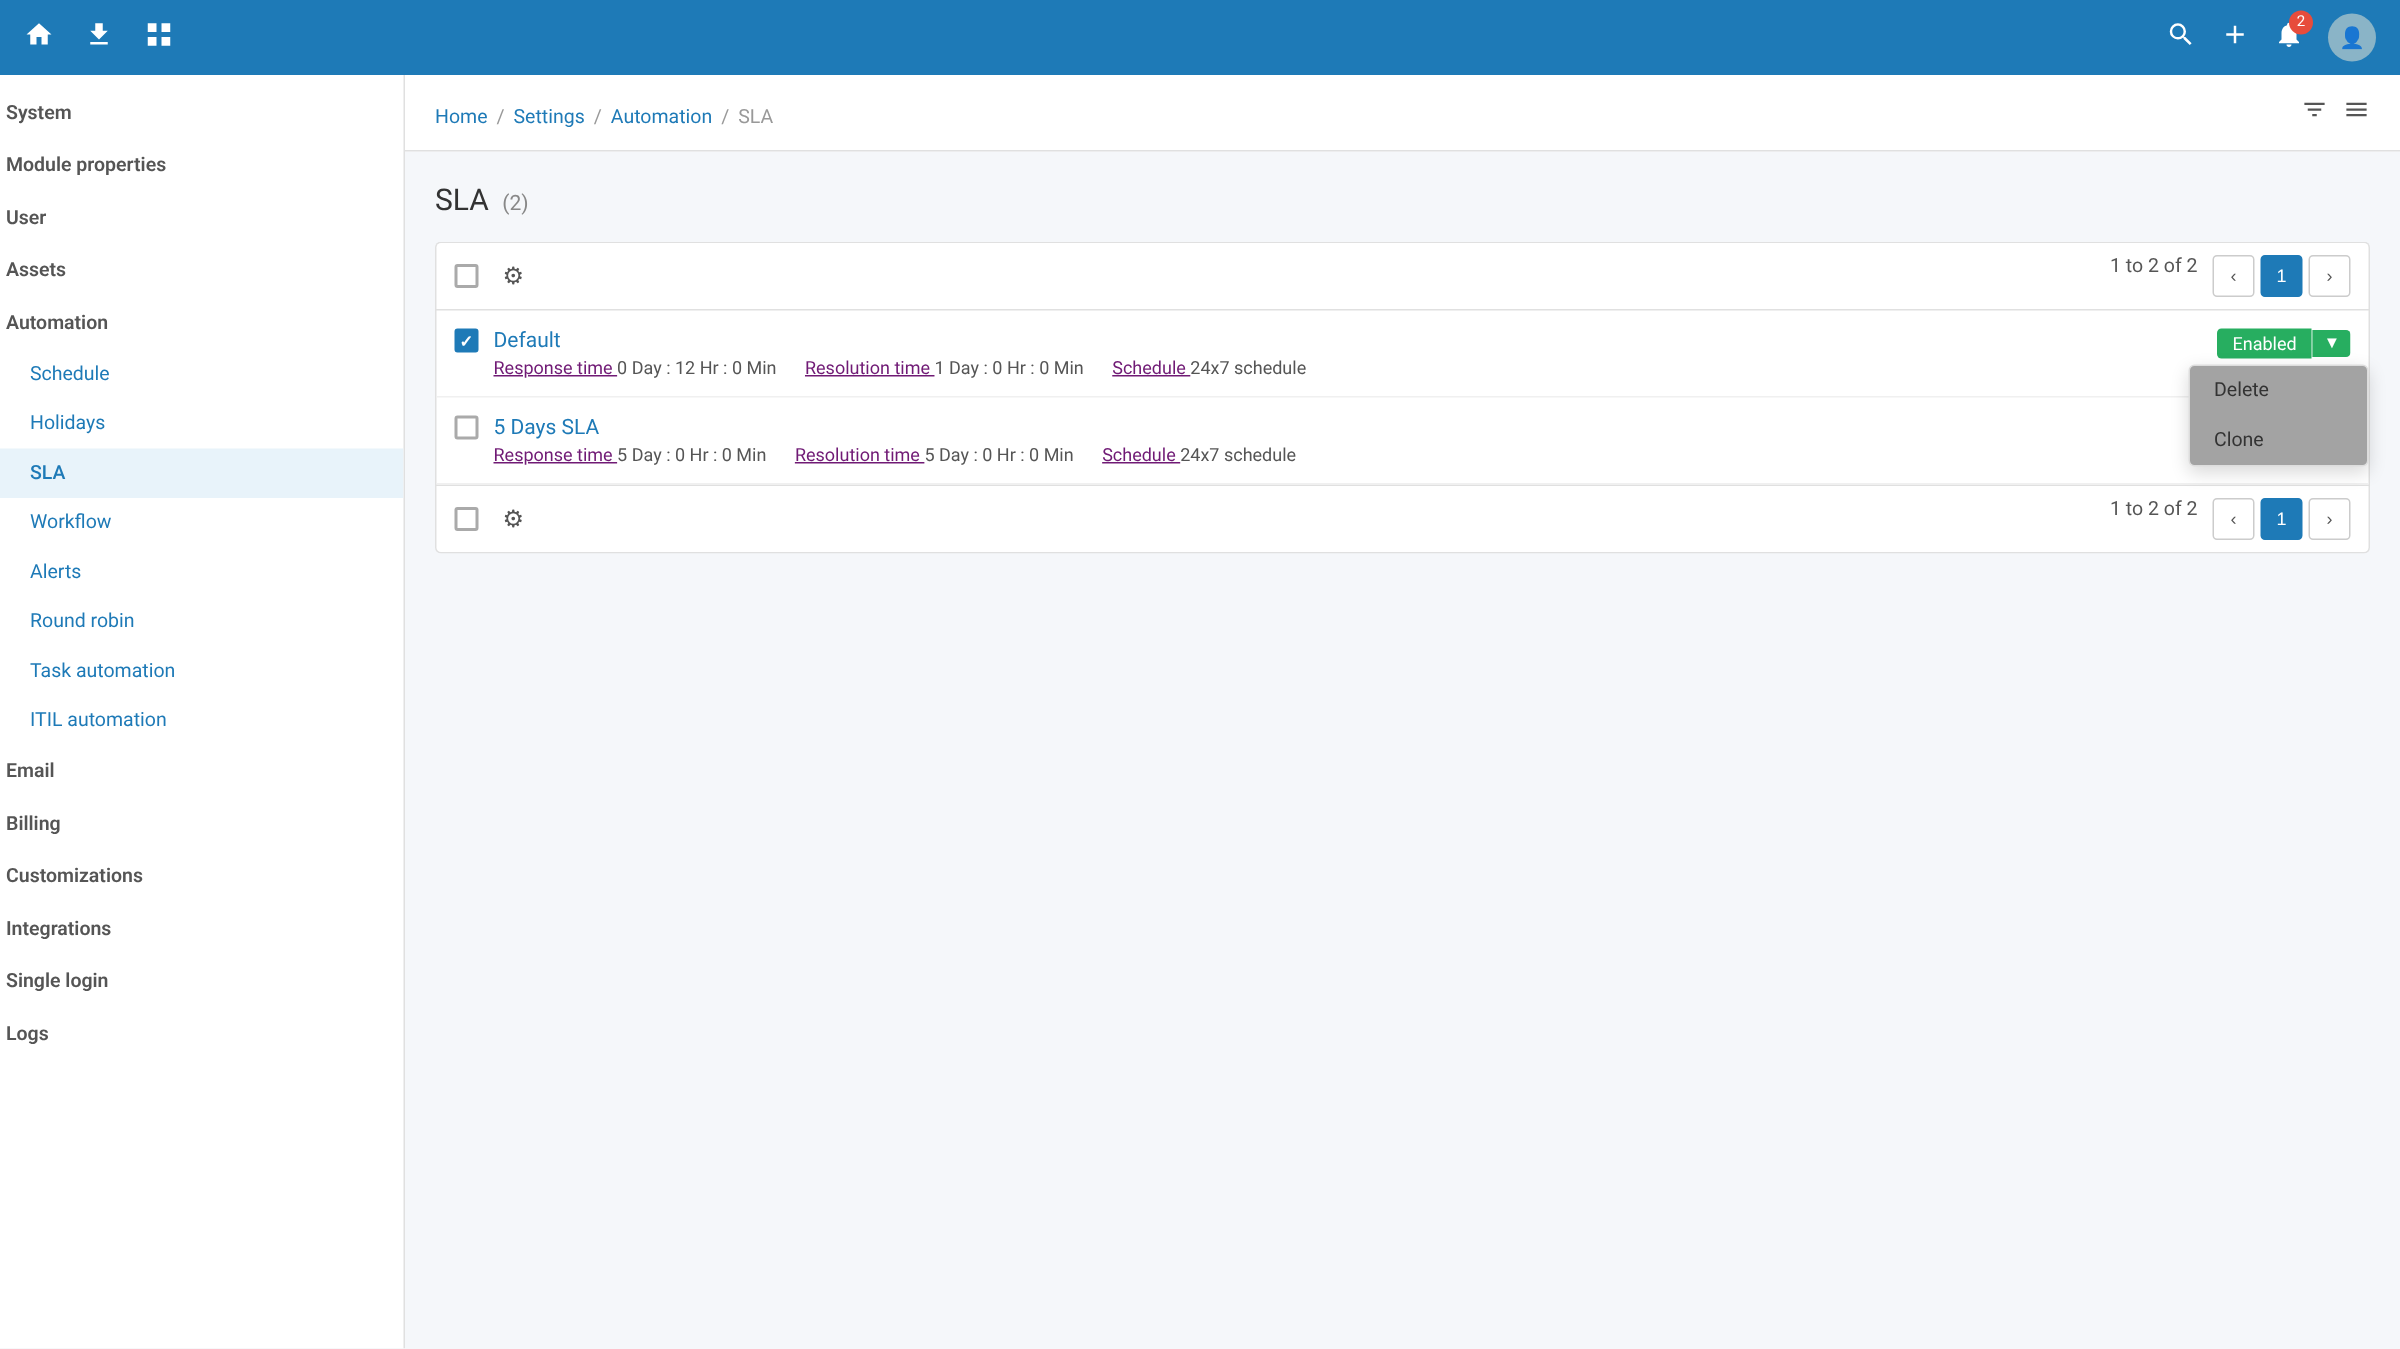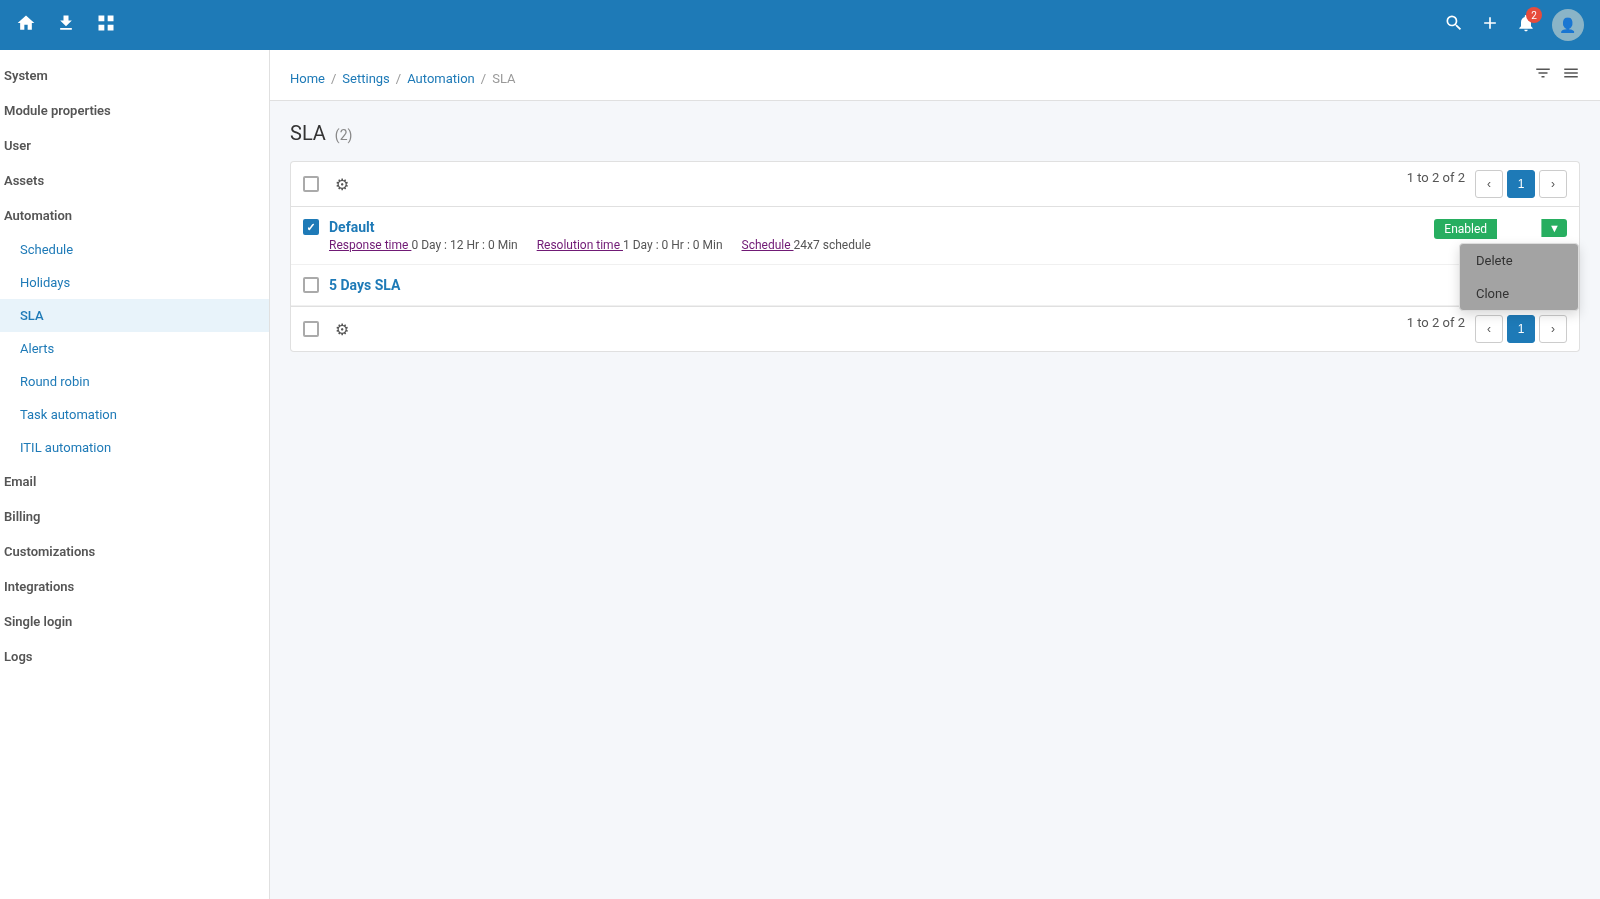--- a/index.html
+++ b/index.html
@@ -116,21 +116,21 @@
     .sla-table { background: white; border: 1px solid #e0e0e0; }
     .sla-row {
       padding: 12px 12px;
       border-bottom: 1px solid #f0f0f0;
       display: flex;
       align-items: flex-start;
       gap: 10px;
       position: relative;
     }
     .sla-row-content { flex: 1; }
-    .sla-name { color: #1e7ab7; font-size: 14px; font-weight: 700; cursor: pointer; }
+    .sla-name { color: #1e7ab7; font-size: 14px; font-weight: 400; cursor: pointer; }
     .sla-meta { font-size: 12px; color: #777; margin-top: 3px; }
     .sla-meta .label { color: #701a75; text-decoration: underline; }
     .sla-meta .value { color: #555; margin-top: 19px; }
 
     
     .context-menu {
       position: absolute;
       right: 0; top: 36px;
       background: #a3a3a3;
       border: 1px solid #ddd;
@@ -228,20 +228,21 @@
 
   <div class="sidebar">
     <div class="sidebar-section-header">System</div>
     <div class="sidebar-section-header">Module properties</div>
     <div class="sidebar-section-header">User</div>
     <div class="sidebar-section-header">Assets</div>
     <div class="sidebar-section-header">Automation</div>
     <div class="sidebar-item">Schedule</div>
     <div class="sidebar-item">Holidays</div>
     <div class="sidebar-item active">SLA</div>
+    <div class="sidebar-item">Workflow</div>
     <div class="sidebar-item">Alerts</div>
     <div class="sidebar-item">Round robin</div>
     <div class="sidebar-item">Task automation</div>
     <div class="sidebar-item">ITIL automation</div>
     <div class="sidebar-section-header">Email</div>
     <div class="sidebar-section-header">Billing</div>
     <div class="sidebar-section-header">Customizations</div>
     <div class="sidebar-section-header">Integrations</div>
     <div class="sidebar-section-header">Single login</div>
     <div class="sidebar-section-header">Logs</div>
@@ -306,36 +307,46 @@
               <span style="margin: 0 8px; color:#ccc;"> </span>
               <span class="label">Resolution time </span>
               <span class="value">1 Day : 0 Hr : 0 Min</span>
               <span style="margin: 0 8px; color:#ccc;"> </span>
               <span class="label">Schedule </span>
               <span class="value">24x7 schedule</span>
             </div>
           </div>
 
           <div style="display:flex; align-items:center; margin-left:auto;">
-            <div style="display:flex; align-items:flex-start;gap:44px;">
+            <div style="display:flex; align-items:center;">
               <span style="background:#27ae60; color:white; padding: 3px 10px; font-size:12px; border-radius: 3px 0 0 3px;">Enabled</span>
               <button style="background:#27ae60; color:white; border:none; border-left:1px solid rgba(255,255,255,0.4); padding: 3px 7px; cursor:pointer; border-radius: 0 3px 3px 0; font-size:11px;">▼</button>
             </div>
           </div>
 
           <div class="context-menu">
             <div class="context-menu-item">Delete</div>
             <div class="context-menu-item">Clone</div>
           </div>
         </div>
 
         <div class="sla-row">
           <div class="cb-unchecked"></div>
           <div class="sla-row-content">
             <div class="sla-name">5 Days SLA</div>
+            <div class="sla-meta">
+              <span class="label">Response time </span>
+              <span class="value">5 Day : 0 Hr : 0 Min</span>
+              <span style="margin: 0 8px;"> </span>
+              <span class="label">Resolution time </span>
+              <span class="value">5 Day : 0 Hr : 0 Min</span>
+              <span style="margin: 0 8px;"> </span>
+              <span class="label">Schedule </span>
+              <span class="value">24x7 schedule</span>
+            </div>
           </div>
         </div>
       </div>
 
       <div class="table-footer">
         <div class="table-toolbar-left">
           <div class="cb-unchecked"></div>
           <button class="gear-btn">⚙</button>
         </div>
         <div class="table-toolbar-right">

